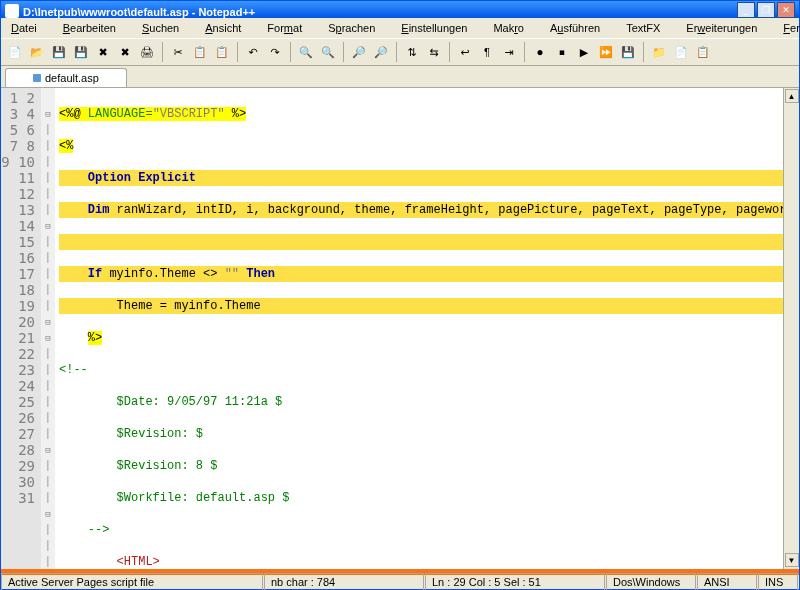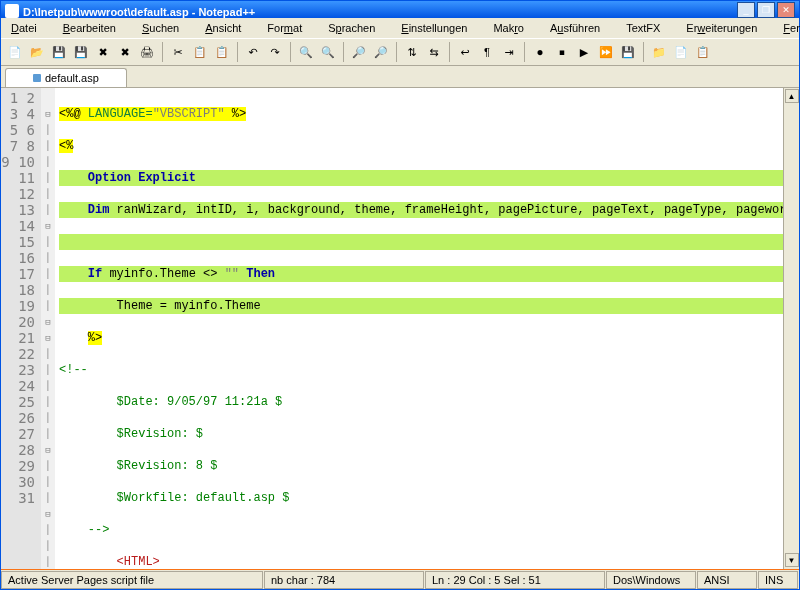--- a/index.html
+++ b/index.html
@@ -18,29 +18,29 @@
 .toolbar .sep { width: 1px; height: 20px; background: #aca899; margin: 0 3px; }
 .tabbar { height: 22px; background: #ece9d8; display: flex; align-items: flex-end; padding: 0 4px; border-bottom: 1px solid #aca899; }
 .tab { padding: 3px 27px; background: #fff; border: 1px solid #aca899; border-bottom: none; border-radius: 3px 3px 0 0; cursor: pointer; display: flex; align-items: center; gap: 4px; }
 .tab .dot { width: 8px; height: 8px; background: #5b9bd5; border-radius: 1px; }
 .editor { flex: 1; display: flex; background: #fff; overflow: hidden; position: relative; }
 .gutter { width: 40px; background: #e4e4e4; text-align: right; padding: 2px 6px 2px 0; font-family: monospace; font-size: 14px; line-height: 16px; color: #808080; user-select: none; }
 .foldcol { width: 14px; background: #f0f0f0; font-family: monospace; font-size: 9px; line-height: 16px; padding-top: 2px; text-align: center; color: #808080; user-select: none; }
 .code { flex: 1; font-family: "Courier New", monospace; font-size: 12px; line-height: 16px; padding: 2px 0 2px 4px; white-space: pre; overflow: auto; }
 .line { height: 16px; }
 .hl-yellow { background: #ffff00; }
-.hl-cyan { background: #bef264; display: inline-block; width: 100%; }
+.hl-cyan { background: #fde047; display: inline-block; width: 100%; }
 .kw { color: #0000aa; font-weight: bold; }
 .tag { color: #b91c1c; }
 .attr { color: #15803d; }
 .str { color: #7c7c7c; }
 .cmt { color: #008000; }
 .scrollbar-v { width: 16px; background: #ece9d8; border-left: 1px solid #aca899; position: relative; }
 .sb-btn { width: 14px; height: 14px; background: #ece9d8; border: 1px solid #aca899; margin: 1px auto; display: flex; align-items: center; justify-content: center; font-size: 8px; }
-.statusbar { height: 20px; background: #ece9d8; border-top: 1px solid #f97316; display: flex; align-items: center; font-size: 11px; }
+.statusbar { height: 20px; background: #ece9d8; border-top: 6px solid #f97316; display: flex; align-items: center; font-size: 11px; }
 .statusbar .cell { border: 1px solid #aca899; height: 18px; padding: 0 6px; display: flex; align-items: center; margin-right: 1px; }
 .statusbar .flex { flex: 1; }
 </style>
 </head>
 <body>
 
 <div class="window">
 
   <div class="titlebar">
     <div class="icon"></div>

